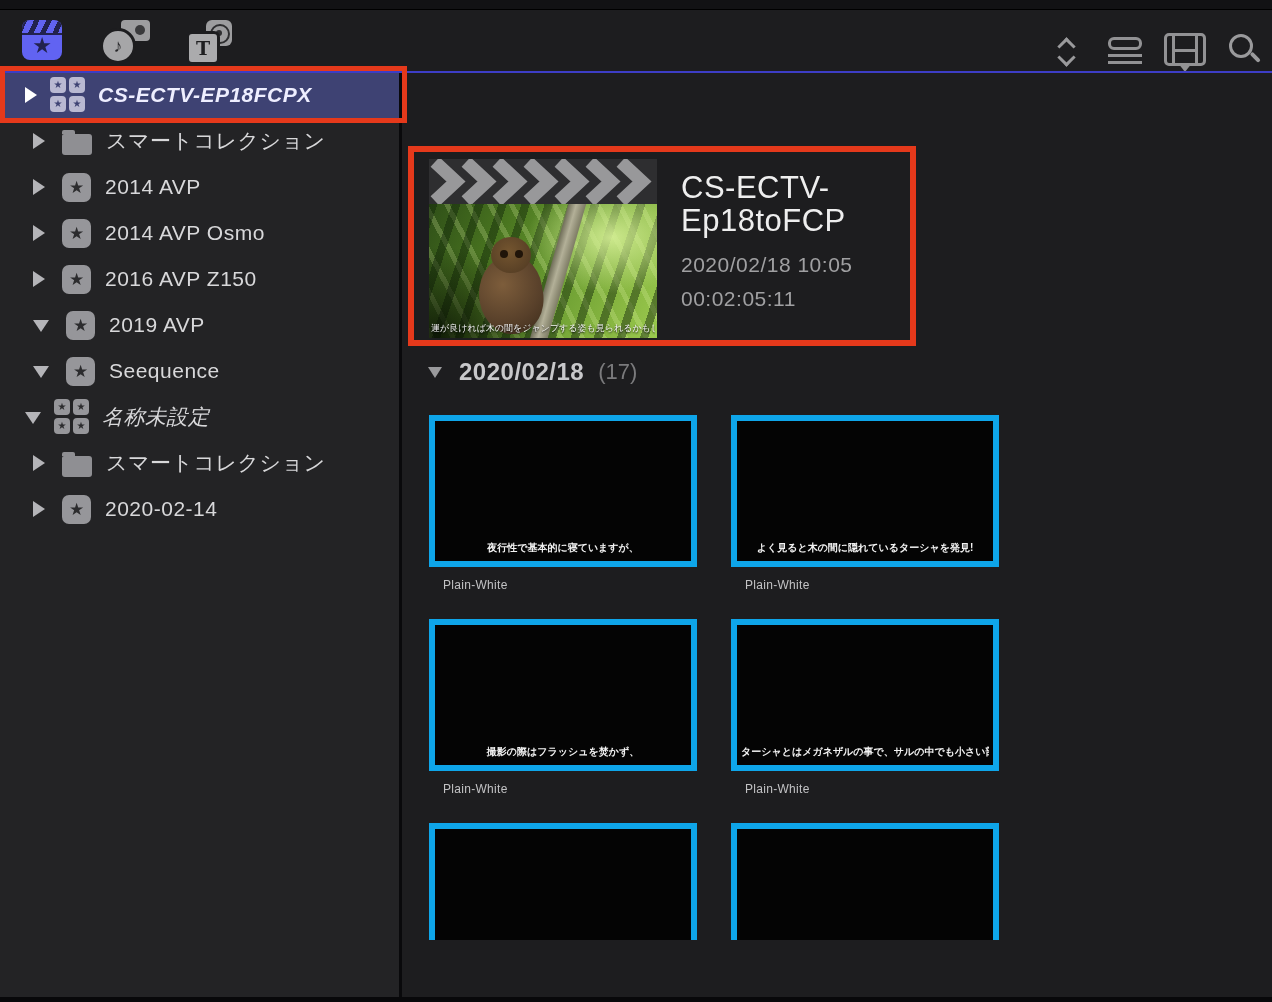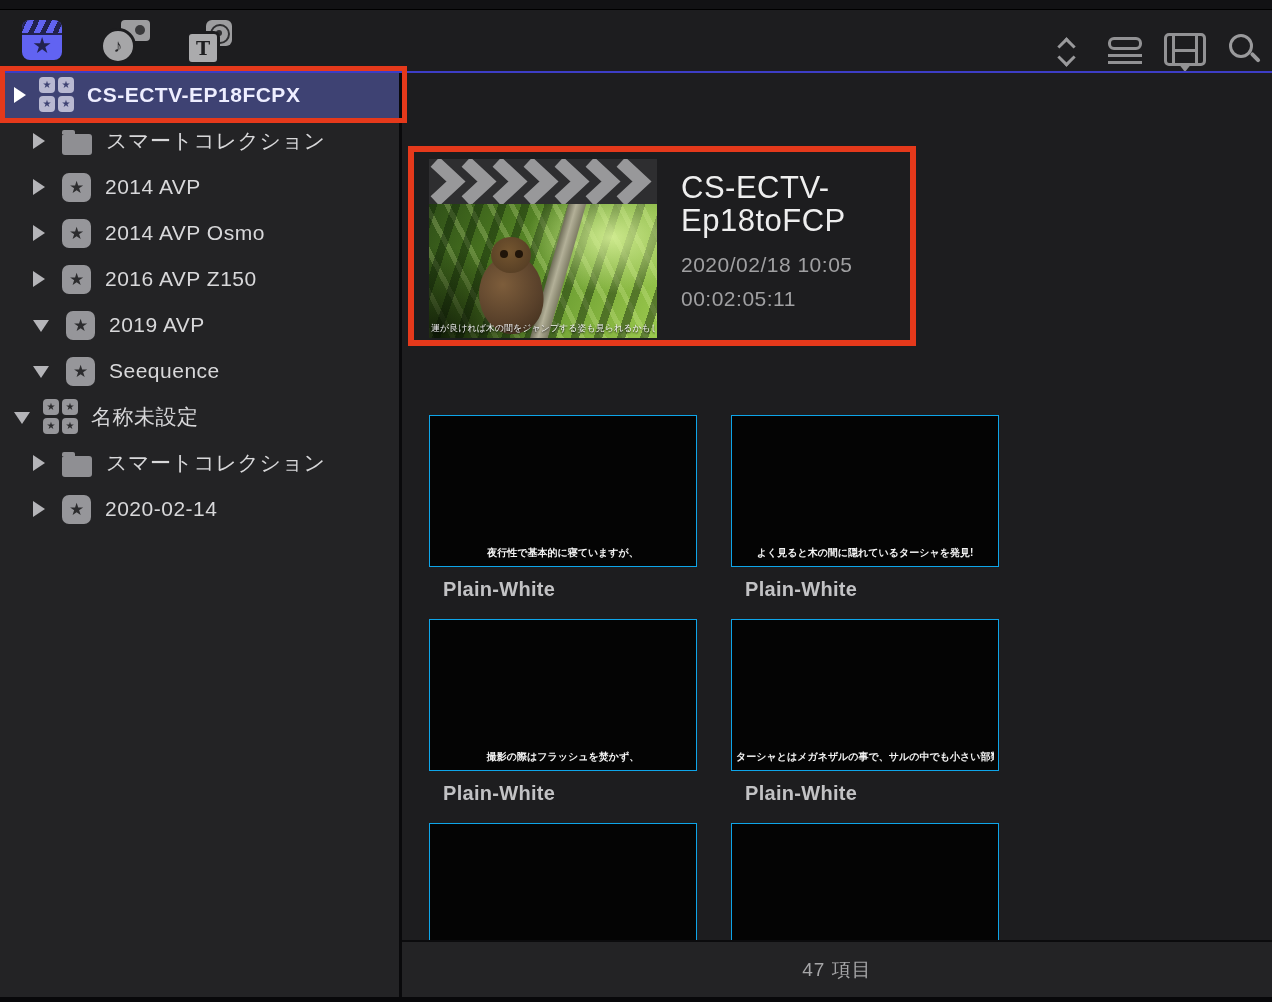--- a/index.html
+++ b/index.html
@@ -46,21 +46,21 @@
   .film-tab{position:absolute;left:50%;bottom:-9px;margin-left:-7px;width:0;height:0;
     border-left:7px solid rgba(0,0,0,0);border-right:7px solid rgba(0,0,0,0);border-top:9px solid #929294;}
   .search{left:1229px;top:25px;width:32px;height:32px;}
   .s-circle{width:18px;height:18px;border:3px solid #9a9a9c;border-radius:50%;}
   .s-handle{position:absolute;left:20px;top:19px;width:4px;height:12px;background:#9a9a9c;border-radius:2px;transform:rotate(-45deg);transform-origin:top center;}
 
   
   .sidebar{position:absolute;left:0;top:72px;width:399px;height:926px;background:#232325;z-index:2;}
   .divider{position:absolute;left:399px;top:72px;width:3px;height:926px;background:#09090b;z-index:3;}
   .srow{height:46px;display:flex;align-items:center;box-sizing:border-box;}
-  .srow.lvl0{padding-left:14px;}
+  .srow.lvl0{padding-left:25px;font-style:italic;}
   .srow.lvl1{padding-left:33px;}
   .srow.selected{background:#3e4273;}
   .tri{width:0;height:0;border-style:solid;margin-right:9px;flex:0 0 auto;}
   .tri.r{border-width:8px 0 8px 12px;border-color:rgba(0,0,0,0) rgba(0,0,0,0) rgba(0,0,0,0) #b4b4b8;}
   .tri.d{border-width:12px 8px 0 8px;border-color:#b4b4b8 rgba(0,0,0,0) rgba(0,0,0,0) rgba(0,0,0,0);margin-top:2px;}
   .selected .tri.r{border-left-color:#ffffff;}
   .ic-lib{width:36px;height:36px;display:grid;grid-template-columns:16px 16px;grid-template-rows:16px 16px;gap:3px;
     margin:0 12px 0 4px;flex:0 0 auto;}
   .ic-lib .cell{background:#96969a;border-radius:4px;position:relative;}
   .ic-lib .cell::before{content:"★";position:absolute;inset:0;display:flex;align-items:center;justify-content:center;
@@ -98,24 +98,24 @@
     background:radial-gradient(circle at 40% 35%,#7d5d3b,#58402a 60%,#3c2b1a);transform:rotate(-10deg);}
   .tarsier-head{position:absolute;left:62px;top:33px;width:40px;height:36px;border-radius:50%;
     background:radial-gradient(circle at 45% 40%,#74552f,#4e3822);}
   .tarsier-head::before{content:"";position:absolute;left:9px;top:13px;width:8px;height:8px;border-radius:50%;background:#201409;}
   .tarsier-head::after{content:"";position:absolute;left:24px;top:13px;width:8px;height:8px;border-radius:50%;background:#201409;}
   .pj-cap{position:absolute;left:2px;right:2px;bottom:3px;text-align:center;font-size:9px;color:#f5f5f5;
     white-space:nowrap;overflow:hidden;text-shadow:0 1px 2px #000;}
   .pj-name{position:absolute;left:279px;top:99px;font-size:31px;line-height:33px;color:#eeeeee;letter-spacing:.5px;}
   .pj-meta{position:absolute;left:279px;font-size:21px;color:#a0a0a2;letter-spacing:.5px;}
 
-  .tile{position:absolute;width:268px;height:152px;background:#040404;border:1px solid #0ea5e9;box-sizing:border-box;}
+  .tile{position:absolute;width:268px;height:152px;background:#040404;border:6px solid #0ea5e9;box-sizing:border-box;}
   .tile-cap{position:absolute;left:4px;right:4px;bottom:6px;text-align:center;font-size:10px;font-weight:600;color:#f2f2f2;
     white-space:nowrap;overflow:hidden;}
-  .tile-label{position:absolute;font-size:20px;color:#c2c2c4;letter-spacing:.3px;font-weight:bold;}
+  .tile-label{position:absolute;font-size:12px;color:#c2c2c4;letter-spacing:.3px;}
 
   .bottombar{position:absolute;left:402px;top:940px;width:870px;height:57px;background:#232325;border-top:2px solid #0b0b0d;
     box-sizing:border-box;display:flex;align-items:center;justify-content:center;z-index:3;}
   .status-text{font-size:19px;color:#a6a6a8;letter-spacing:1px;}
   .bottom-strip{position:absolute;left:0;top:997px;width:1272px;height:5px;background:#08080a;z-index:6;}
 
   .ann{position:absolute;box-sizing:border-box;z-index:60;}
   .ann1{left:0;top:66px;width:407px;height:57px;border:5px solid #e5391b;}
   .ann2{left:408px;top:146px;width:508px;height:200px;border:6px solid #e5391b;}
 </style>
@@ -261,20 +261,25 @@
         <div class="pj-cap">運が良ければ木の間をジャンプする姿も見られるかもしれません</div>
       </div>
     </div>
     <div class="pj-name">
       <div>CS-ECTV-</div>
       <div>Ep18toFCP</div>
     </div>
     <div class="pj-meta" style="top:181px;">2020/02/18 10:05</div>
     <div class="pj-meta" style="top:215px;">00:02:05:11</div>
 
+    <div class="sec-h" style="left:26px;top:286px;">
+      <span class="sec-tri"></span>
+      <span class="h2-title">2020/02/18</span>
+      <span class="h-count">(17)</span>
+    </div>
 
     <div class="tile" style="left:27px;top:343px;">
       <div class="tile-cap">夜行性で基本的に寝ていますが、</div>
     </div>
     <div class="tile" style="left:329px;top:343px;">
       <div class="tile-cap">よく見ると木の間に隠れているターシャを発見!</div>
     </div>
     <div class="tile-label" style="left:41px;top:506px;">Plain-White</div>
     <div class="tile-label" style="left:343px;top:506px;">Plain-White</div>
 
@@ -285,21 +290,18 @@
       <div class="tile-cap">ターシャとはメガネザルの事で、サルの中でも小さい部類です</div>
     </div>
     <div class="tile-label" style="left:41px;top:710px;">Plain-White</div>
     <div class="tile-label" style="left:343px;top:710px;">Plain-White</div>
 
     <div class="tile" style="left:27px;top:751px;"></div>
     <div class="tile" style="left:329px;top:751px;"></div>
 
   </div>
 
-  <div class="bottombar">
-    <span class="status-text">47 項目</span>
-  </div>
   <div class="bottom-strip"></div>
 
   <div class="ann ann1"></div>
   <div class="ann ann2"></div>
 
 </div>
 
 </body></html>

